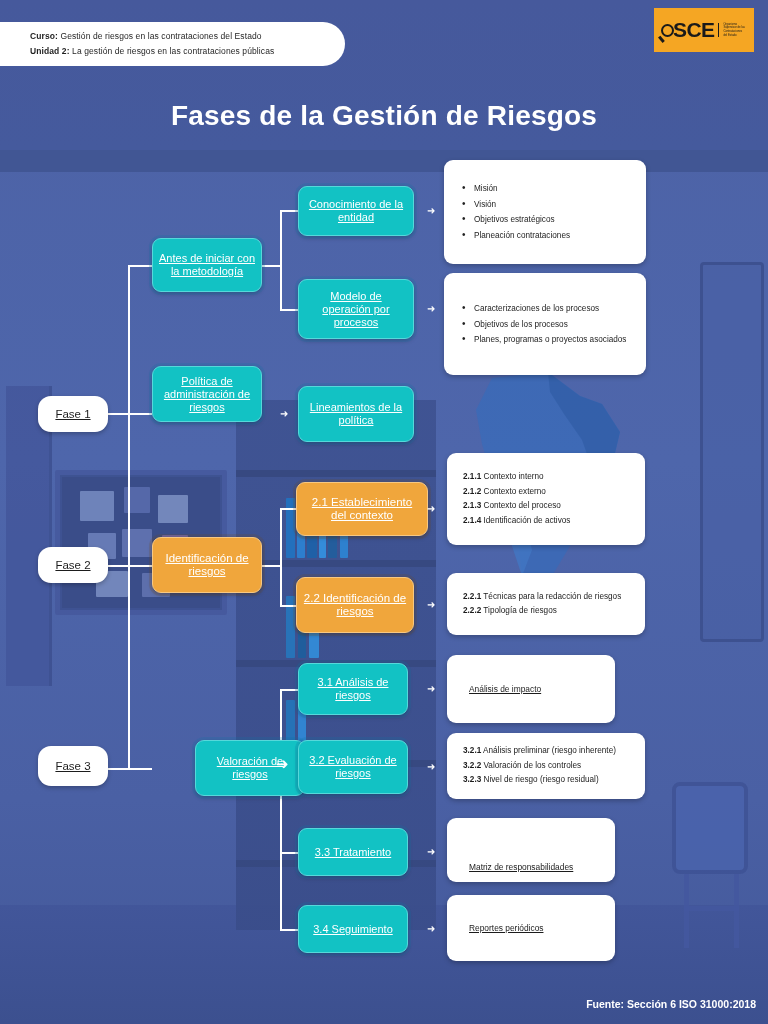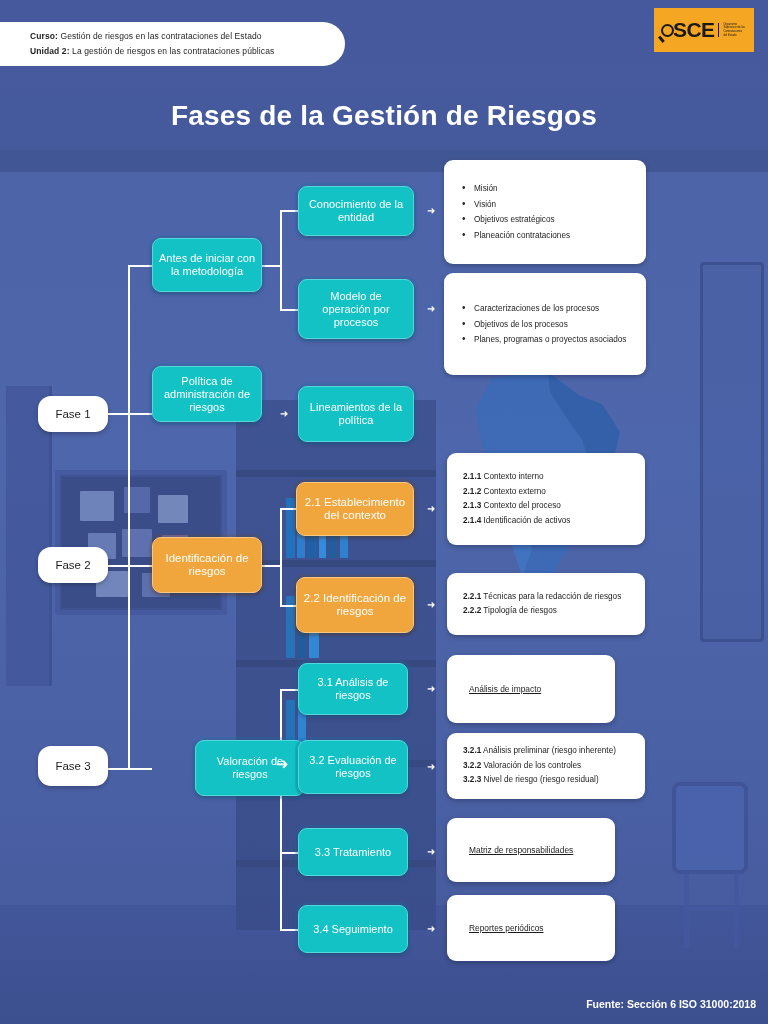--- a/index.html
+++ b/index.html
@@ -129,20 +129,21 @@
   
   .node {
     position: absolute;
     border-radius: 9px;
     display: flex; align-items: center; justify-content: center;
     text-align: center;
     color: #ffffff;
     line-height: 13px;
     padding: 2px 6px;
     z-index: 6;
+    text-decoration: underline;
   }
   .node.teal {
     background: #12c2c4;
     border: 1.5px solid #56d8da;
     box-shadow: 0 0 0 3px rgba(20,120,170,.22), 0 2px 4px rgba(0,0,0,.25);
     font-size: 11px;
   }
   .node.orange {
     background: #f0a63c;
     border: 1.5px solid #f7c882;
@@ -308,21 +309,21 @@
   <div class="node orange" style="left:152px; top:537px; width:110px; height:56px;">Identificación de riesgos</div>
 
   <div class="node teal" style="left:152px; top:740px; width:110px; height:56px;margin-left:43px;">Valoración de riesgos</div>
 
   <div class="node teal" style="left:298px; top:186px; width:116px; height:50px;">Conocimiento de la entidad</div>
 
   <div class="node teal" style="left:298px; top:279px; width:116px; height:60px;">Modelo de operación por procesos</div>
 
   <div class="node teal" style="left:298px; top:386px; width:116px; height:56px;">Lineamientos de la política</div>
 
-  <div class="node orange" style="left:296px; top:482px; width:118px; height:54px;">2.1 Establecimiento del contexto</div>
+  <div class="node orange" style="left:296px; top:482px; width:132px; height:54px;">2.1 Establecimiento del contexto</div>
 
   <div class="node orange" style="left:296px; top:577px; width:118px; height:56px;">2.2 Identificación de riesgos</div>
 
   <div class="node teal" style="left:298px; top:663px; width:110px; height:52px;">3.1 Análisis de riesgos</div>
 
   <div class="node teal" style="left:298px; top:740px; width:110px; height:54px;">3.2 Evaluación de riesgos</div>
 
   <div class="node teal" style="left:298px; top:828px; width:110px; height:48px;">3.3 Tratamiento</div>
 
   <div class="node teal" style="left:298px; top:905px; width:110px; height:48px;">3.4 Seguimiento</div>
@@ -397,21 +398,21 @@
     <div class="num">
       <b>3.2.2</b>
       <span>Valoración de los controles</span>
     </div>
     <div class="num">
       <b>3.2.3</b>
       <span>Nivel de riesgo (riesgo residual)</span>
     </div>
   </div>
 
-  <div class="panel" style="left:447px; top:818px; width:168px; height:64px;">
+  <div class="panel" style="left:447px; top:818px; width:168px; height:64px;justify-content:flex-end;">
     <div class="plain">Matriz de responsabilidades</div>
   </div>
 
   <div class="panel" style="left:447px; top:895px; width:168px; height:66px;">
     <div class="plain">Reportes periódicos</div>
   </div>
 
   <div class="footer-src">Fuente: Sección 6 ISO 31000:2018</div>
 
 </div>

